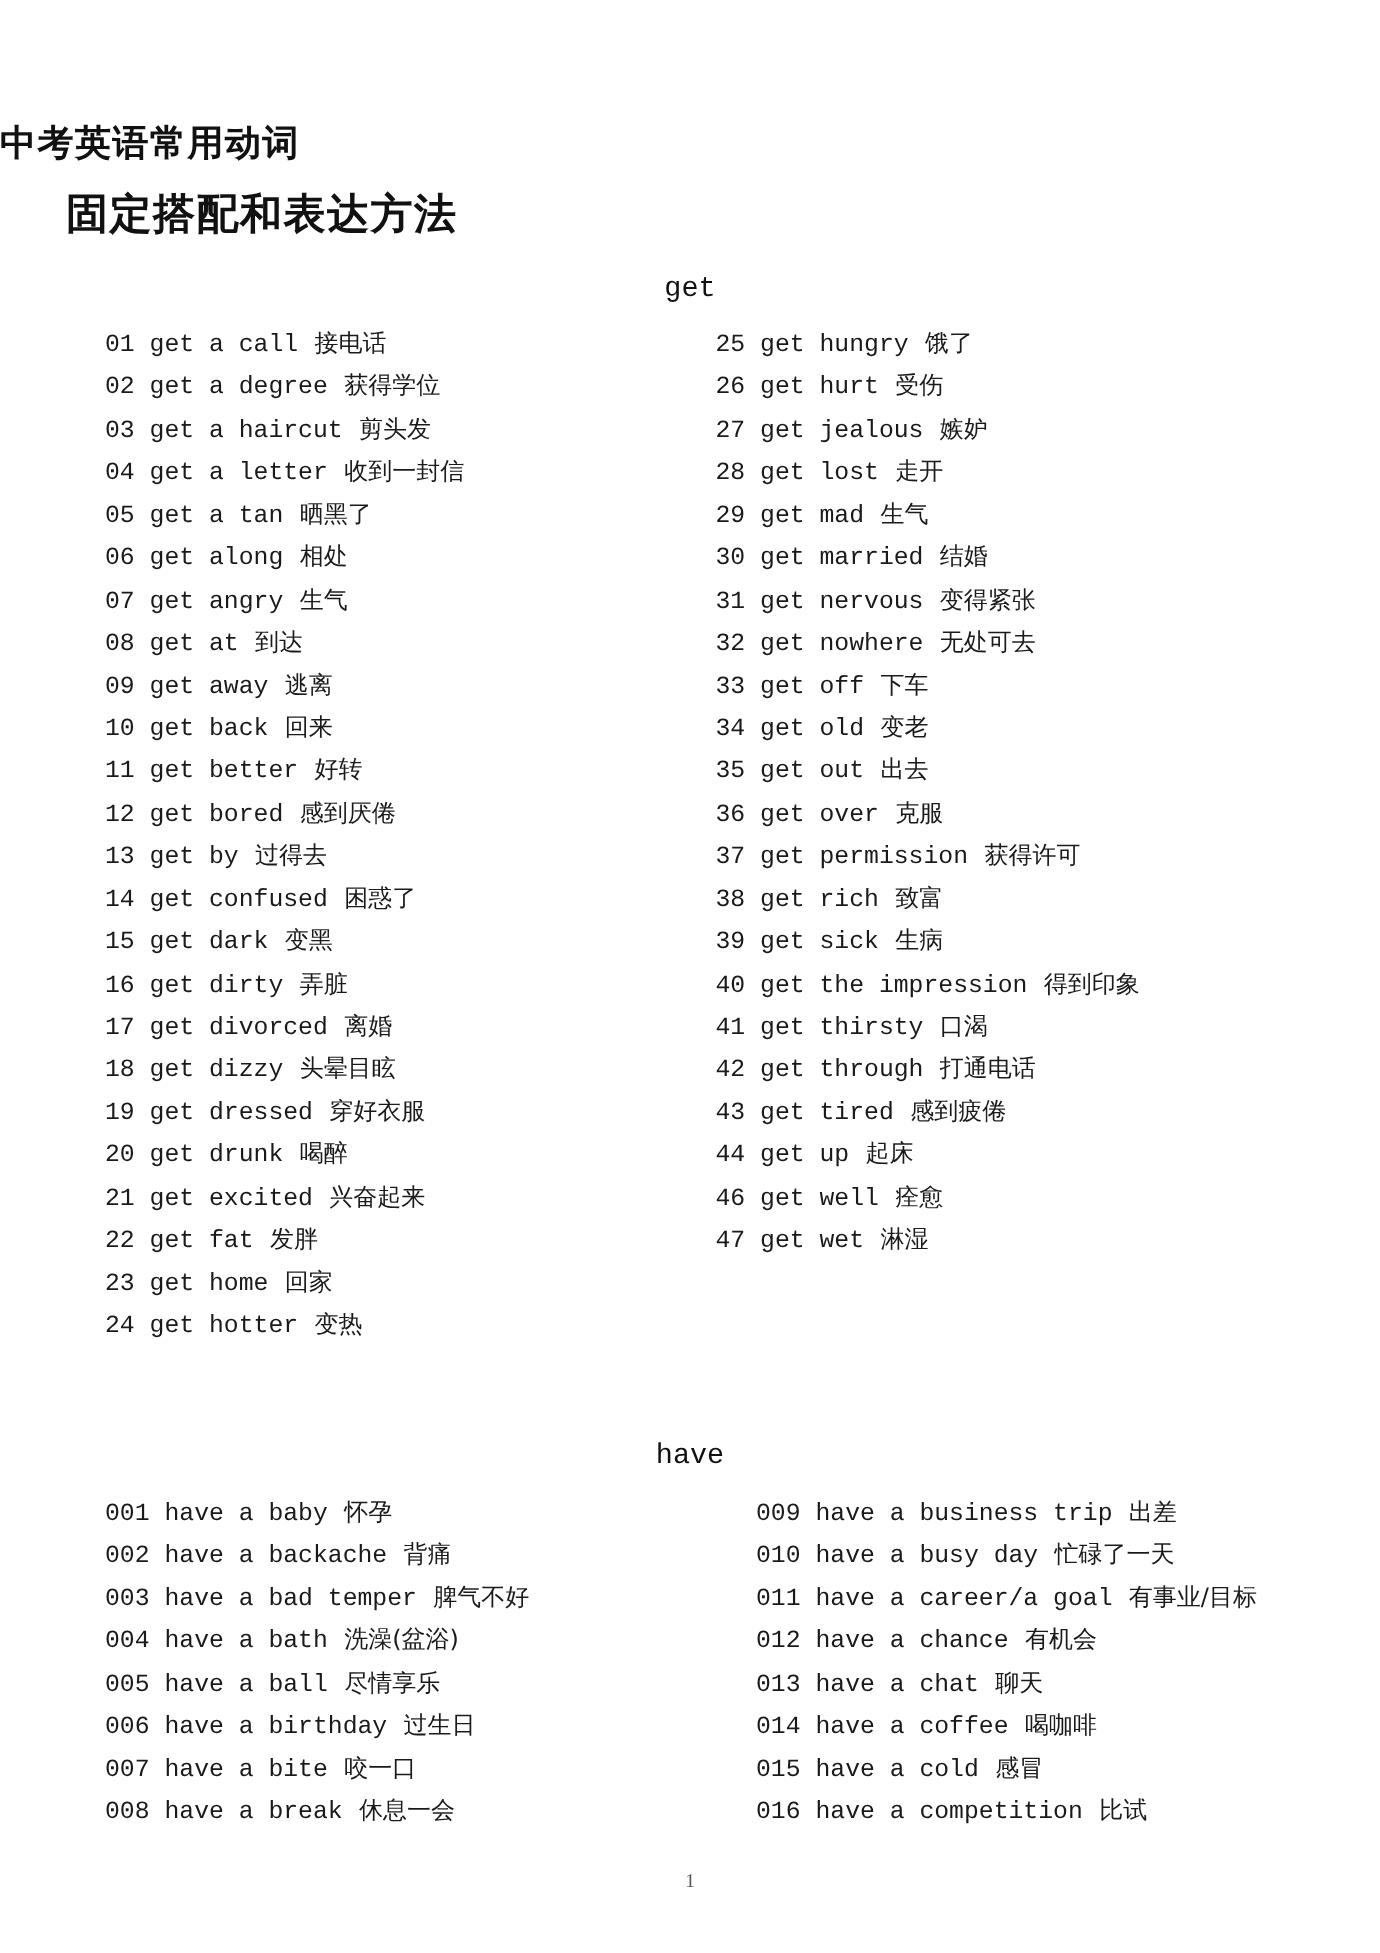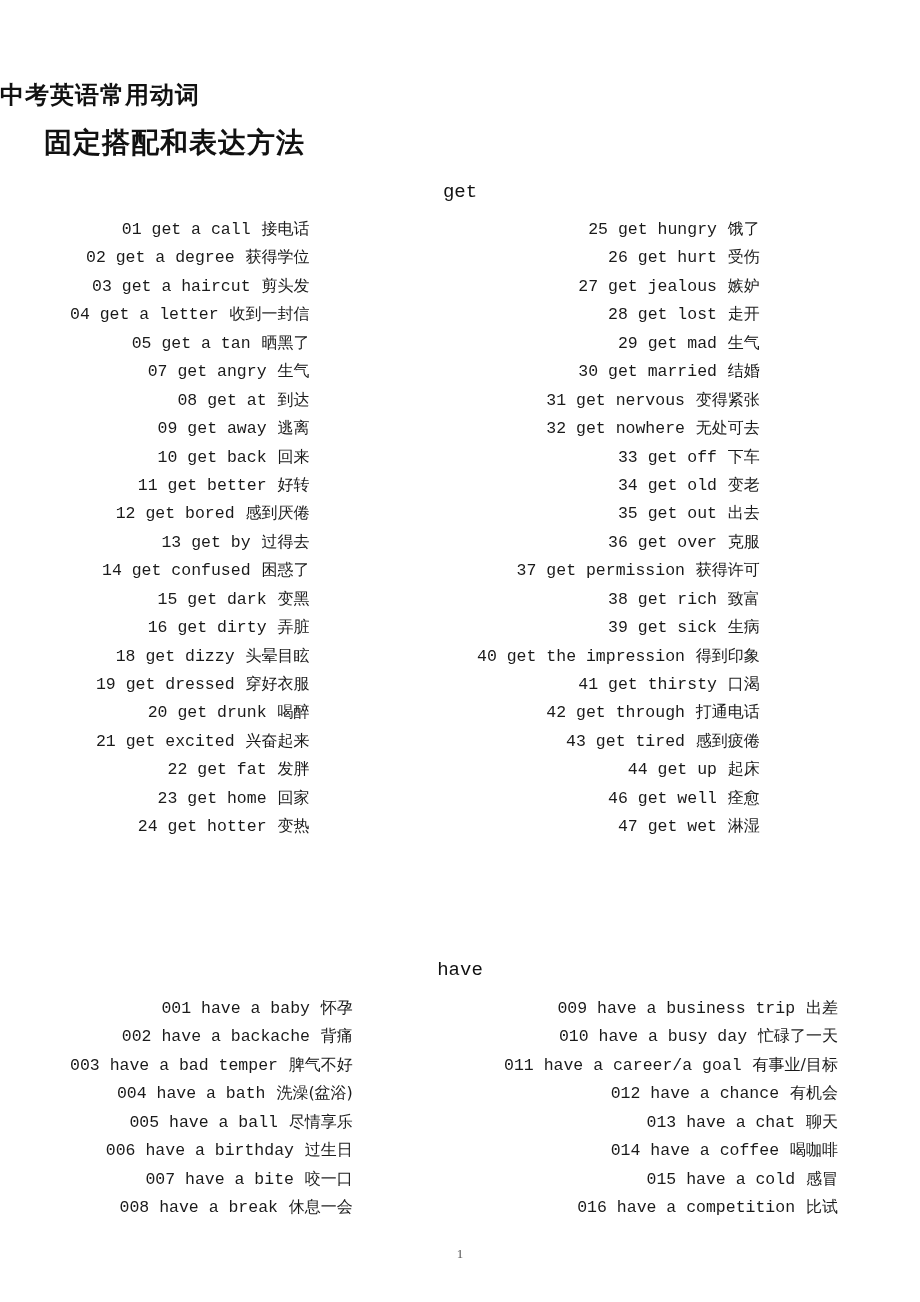--- a/index.html
+++ b/index.html
@@ -9,21 +9,21 @@
       font-family: "DejaVu Sans", sans-serif; font-weight: bold; font-size: 24px; line-height: 30px; letter-spacing: 1px;
     }
     .title2 {
       position: absolute; left: 16px; width: 920px; top: 126px; text-align: left;
       font-family: "DejaVu Sans", sans-serif; font-weight: bold; font-size: 28px; line-height: 34px; letter-spacing: 1px; padding-left: 28px;
     }
     .section-head {
       position: absolute; left: 0; width: 920px; text-align: center;
       font-family: "Liberation Mono", "DejaVu Sans Mono", monospace; font-size: 19px; line-height: 24px;
     }
-    .col { position: absolute; margin: 0; padding: 0; list-style: none; text-align: right; }
+    .col { position: absolute; margin: 0; padding: 0; list-style: none; }
     .col li {
       height: 28.45px; line-height: 28.45px; white-space: nowrap;
       font-family: "Liberation Mono", "DejaVu Sans Mono", monospace; font-size: 16.5px; color: #1a1a1a;
     }
     .col li .zh { font-family: "DejaVu Sans", sans-serif; font-size: 16px; margin-left: 1px; }
     .page-num {
       position: absolute; left: 0; width: 920px; top: 1246px; text-align: center;
       font-family: "Liberation Serif", serif; font-size: 13px; color: #555;
     }
   </style>
@@ -34,30 +34,32 @@
   <div class="title1">中考英语常用动词</div>
   <div class="title2">固定搭配和表达方法</div>
 
   <div class="section-head" style="top:180px;">get</div>
   <ul class="col" style="left:70px; top:215px;">
       <li><span>01</span> <span>get a call</span> <span class="zh">接电话</span></li>
       <li><span>02</span> <span>get a degree</span> <span class="zh">获得学位</span></li>
       <li><span>03</span> <span>get a haircut</span> <span class="zh">剪头发</span></li>
       <li><span>04</span> <span>get a letter</span> <span class="zh">收到一封信</span></li>
       <li><span>05</span> <span>get a tan</span> <span class="zh">晒黑了</span></li>
+      <li><span>06</span> <span>get along</span> <span class="zh">相处</span></li>
       <li><span>07</span> <span>get angry</span> <span class="zh">生气</span></li>
       <li><span>08</span> <span>get at</span> <span class="zh">到达</span></li>
       <li><span>09</span> <span>get away</span> <span class="zh">逃离</span></li>
       <li><span>10</span> <span>get back</span> <span class="zh">回来</span></li>
       <li><span>11</span> <span>get better</span> <span class="zh">好转</span></li>
       <li><span>12</span> <span>get bored</span> <span class="zh">感到厌倦</span></li>
       <li><span>13</span> <span>get by</span> <span class="zh">过得去</span></li>
       <li><span>14</span> <span>get confused</span> <span class="zh">困惑了</span></li>
       <li><span>15</span> <span>get dark</span> <span class="zh">变黑</span></li>
       <li><span>16</span> <span>get dirty</span> <span class="zh">弄脏</span></li>
+      <li><span>17</span> <span>get divorced</span> <span class="zh">离婚</span></li>
       <li><span>18</span> <span>get dizzy</span> <span class="zh">头晕目眩</span></li>
       <li><span>19</span> <span>get dressed</span> <span class="zh">穿好衣服</span></li>
       <li><span>20</span> <span>get drunk</span> <span class="zh">喝醉</span></li>
       <li><span>21</span> <span>get excited</span> <span class="zh">兴奋起来</span></li>
       <li><span>22</span> <span>get fat</span> <span class="zh">发胖</span></li>
       <li><span>23</span> <span>get home</span> <span class="zh">回家</span></li>
       <li><span>24</span> <span>get hotter</span> <span class="zh">变热</span></li>
     </ul>
   <ul class="col" style="left:477px; top:215px;">
       <li><span>25</span> <span>get hungry</span> <span class="zh">饿了</span></li>

